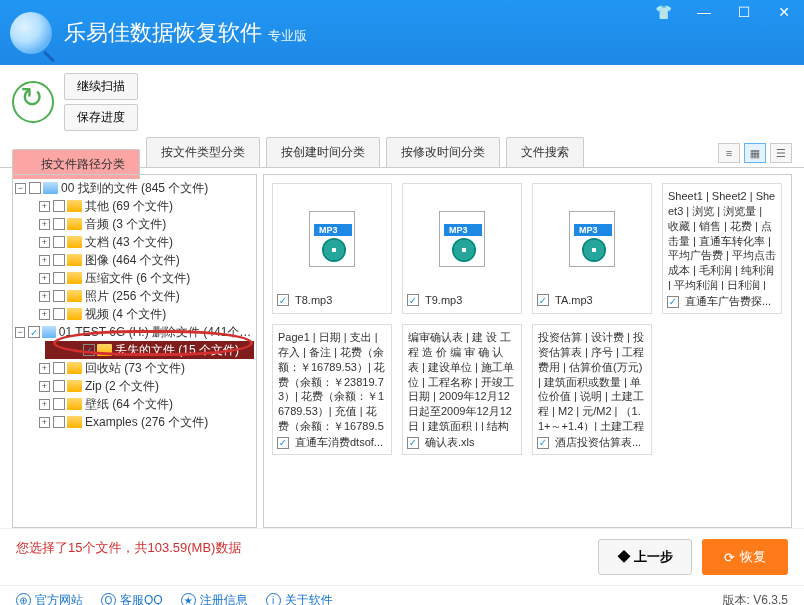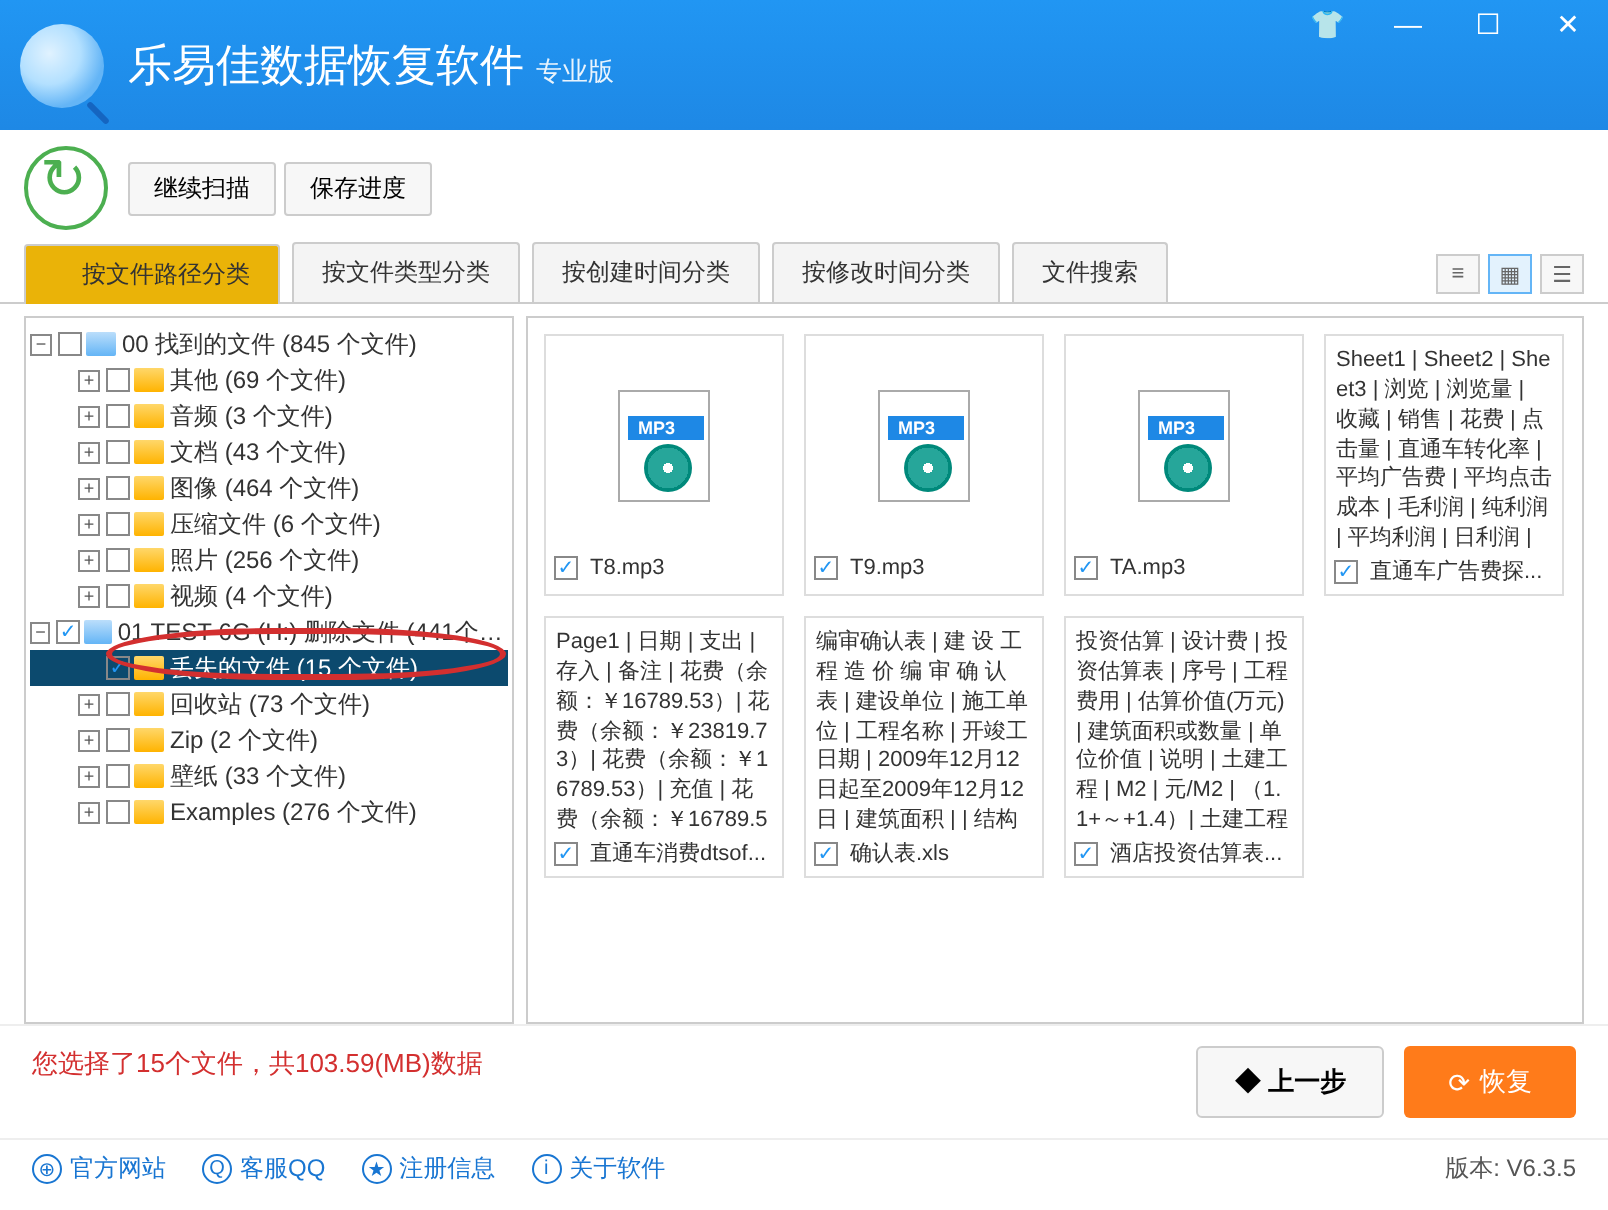--- a/index.html
+++ b/index.html
@@ -17,42 +17,42 @@
 
 .scan-area { display: flex; align-items: center; padding: 8px 12px 6px; gap: 10px; }
 .recycle-icon { width: 42px; height: 42px; border: 2px solid #4caf50; border-radius: 50%; position: relative; }
 .recycle-icon::before { content: "↻"; color: #4caf50; font-size: 28px; position: absolute; left: 6px; top: -2px; }
 .scan-mid { flex: 1; }
 .progress { height: 14px; border: 1px solid #aaa; background: #f0f0f0; margin-bottom: 4px; position: relative; }
 .progress-bar { height: 100%; width: 22%; background: #4caf50; }
 .scan-text { color: #d32f2f; font-size: 12px; }
 .scan-meta { color: #555; font-size: 11px; margin-top: 2px; }
 .scan-meta span { margin-right: 18px; }
-.scan-btns { display: flex; flex-direction: row; gap: 4px; }
+.scan-btns { display: flex; flex-direction: column; gap: 4px; }
 .btn { border: 1px solid #ccc; background: #f7f7f7; padding: 4px 12px; font-size: 12px; cursor: pointer; border-radius: 2px; }
 
 
 .tab-row { display: flex; border-bottom: 1px solid #ccc; padding: 0 12px; gap: 6px; align-items: flex-end; }
 .tab { border: 1px solid #ccc; border-bottom: none; padding: 6px 14px; background: #f4f4f4; font-size: 12px; cursor: pointer; border-radius: 2px 2px 0 0; }
-.tab.active { background: #eab308; position: relative; top: 1px; padding-left: 28px; }
+.tab.active { background: #fca5a5; position: relative; top: 12px; padding-left: 28px; }
 .view-controls { margin-left: auto; display: flex; gap: 4px; padding-bottom: 4px; }
 .view-btn { width: 22px; height: 20px; border: 1px solid #ccc; background: #f7f7f7; cursor: pointer; display: flex; align-items: center; justify-content: center; font-size: 11px; color: #666; }
 .view-btn.active { background: #e3f2fd; border-color: #64b5f6; }
 
 
 .main { display: flex; height: 360px; padding: 6px 12px 0; gap: 6px; }
 .tree-pane { width: 245px; border: 1px solid #ccc; overflow: auto; padding: 4px 2px; font-size: 12px; }
 .tree-row { display: flex; align-items: center; height: 18px; white-space: nowrap; }
 .expander { width: 11px; height: 11px; border: 1px solid #888; display: inline-flex; align-items: center; justify-content: center; font-size: 9px; line-height: 1; margin-right: 3px; cursor: pointer; color: #555; background: #fff; }
 .chk { width: 12px; height: 12px; border: 1px solid #888; margin-right: 2px; cursor: pointer; display: inline-flex; align-items: center; justify-content: center; }
 .chk.checked::after { content: "✓"; font-size: 10px; color: #2196f3; }
 .folder-icon { width: 15px; height: 12px; background: linear-gradient(#ffd76a, #ffb300); border-radius: 1px; margin-right: 3px; display: inline-block; }
 .drive-icon { width: 15px; height: 12px; background: linear-gradient(#bbdefb, #64b5f6); border-radius: 1px; margin-right: 3px; display: inline-block; }
 .tree-label { overflow: hidden; text-overflow: ellipsis; }
-.tree-row.selected { background: #0c4a6e; color: #fff; }
+.tree-row.selected { background: #7f1d1d; color: #fff; margin-left: 30px; }
 .red-ellipse { position: absolute; border: 3px solid #d32f2f; border-radius: 50% / 60%; width: 200px; height: 26px; left: 40px; top: 155px; pointer-events: none; }
 
 .content-pane { flex: 1; border: 1px solid #ccc; overflow: auto; padding: 8px; display: flex; flex-wrap: wrap; gap: 10px; align-content: flex-start; position: relative; }
 .file-card { width: 120px; border: 1px solid #ddd; padding: 4px; font-size: 11px; display: flex; flex-direction: column; }
 .thumb-area { height: 102px; display: flex; align-items: center; justify-content: center; overflow: hidden; }
 .mp3-icon { width: 46px; height: 56px; background: #fff; border: 1px solid #aaa; position: relative; }
 .mp3-icon::before { content: ""; position: absolute; top: 12px; left: 4px; width: 38px; height: 12px; background: #1e88e5; }
 .mp3-icon::after { content: "MP3"; position: absolute; top: 13px; left: 9px; color: #fff; font-size: 9px; font-weight: bold; }
 .mp3-disc { position: absolute; bottom: 4px; left: 12px; width: 24px; height: 24px; border-radius: 50%; background: radial-gradient(circle, #fff 0 15%, #26a69a 15% 60%, #00897b 60%); }
 .text-preview { font-size: 11px; line-height: 1.35; word-break: break-all; color: #333; height: 102px; overflow: hidden; padding: 1px; }
@@ -179,21 +179,21 @@
     <div class="tree-row" style="padding-left:24px;">
         <span class="expander">+</span>
         <span class="chk"></span>
         <span class="folder-icon"></span>
         <span class="tree-label">Zip  (2 个文件)</span>
       </div>
     <div class="tree-row" style="padding-left:24px;">
         <span class="expander">+</span>
         <span class="chk"></span>
         <span class="folder-icon"></span>
-        <span class="tree-label">壁纸    (33 个文件)</span>
+        <span class="tree-label">壁纸    (64 个文件)</span>
       </div>
     <div class="tree-row" style="padding-left:24px;">
         <span class="expander">+</span>
         <span class="chk"></span>
         <span class="folder-icon"></span>
         <span class="tree-label">Examples    (276 个文件)</span>
       </div>
     <div class="red-ellipse"></div>
   </div>
 

